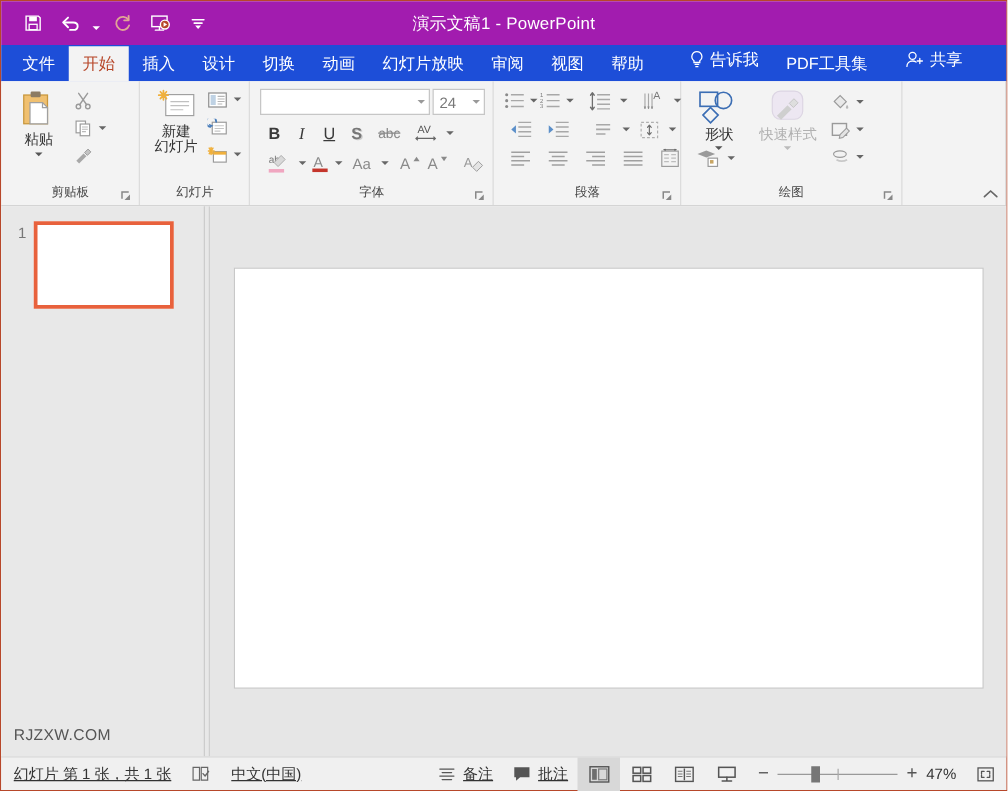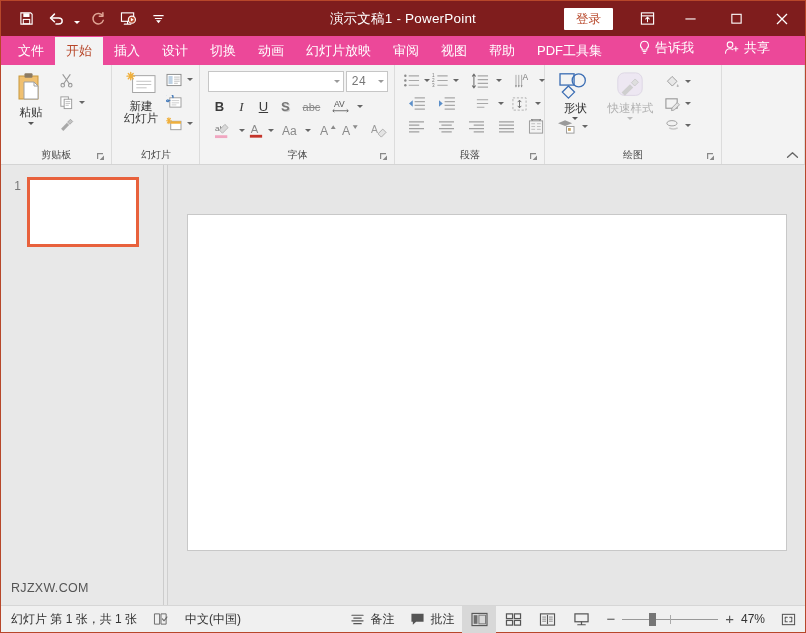--- a/index.html
+++ b/index.html
@@ -11,21 +11,21 @@
   }
   #app {
     width: 806px; height: 633px;
     position: relative;
     display: flex; flex-direction: column;
     border: 1px solid #B7472A;
   }
 
   
   .titlebar {
-    height: 35px; background: #7f1d1d;
+    height: 35px; background: #a21caf;
     display: flex; align-items: center;
     flex: none; position: relative;
     color: #fff;
   }
   .qat { display: flex; align-items: center; padding-left: 10px; gap: 0px; }
   .qat-btn {
     width: 30px; height: 28px;
     display: flex; align-items: center; justify-content: center;
     color: #fff;
   }
@@ -58,21 +58,21 @@
   }
   .win-btn {
     width: 46px; height: 35px;
     display: flex; align-items: center; justify-content: center;
     color: #fff;
   }
   .ribbon-disp { width: 40px; }
 
   
   .tabbar {
-    height: 29px; background: #ec4899;
+    height: 29px; background: #1d4ed8;
     display: flex; align-items: flex-end;
     flex: none; padding-left: 6px; position: relative;
   }
   .tab {
     font-size: 13px; color: #fff;
     padding: 5px 11px 6px 11px;
     line-height: 17px; white-space: nowrap;
   }
   .tab.active { background: #F3F3F3; color: #B7472A; }
   .tab-icon { display: inline-flex; align-items: center; gap: 4px; }
@@ -115,21 +115,21 @@
   .smallcol { display: flex; flex-direction: column; gap: 1px; padding-top: 2px; }
   .smallrow { display: flex; align-items: center; gap: 1px; }
   .sbtn {
     height: 21px; min-width: 22px;
     display: flex; align-items: center; justify-content: center;
     padding: 0 2px;
   }
   .sbtn.wide { min-width: 30px; }
   .mini-caret { margin-left: 1px; color: #666; }
 
-  .fontrow1 { display: flex; align-items: center; gap: 2px; padding-top: 3px; font-family: Liberation Mono, monospace; }
+  .fontrow1 { display: flex; align-items: center; gap: 2px; padding-top: 3px; }
   .combo {
     height: 21px; background: #fff; border: 1px solid #C6C6C6;
     display: flex; align-items: center; justify-content: space-between;
     padding: 0 3px 0 5px; font-size: 12px; color: #777;
   }
   .fontname { width: 147px; }
   .fontsize { width: 46px; }
   .divider-v { width: 1px; background: #DCDCDC; height: 20px; margin: 0 3px; align-self: center; }
 
   .collapse {
@@ -166,21 +166,21 @@
     margin-top: -6px;
   }
 
   
   .statusbar {
     height: 27px; background: #F0F0F0;
     border-top: 1px solid #D6D6D6;
     display: flex; align-items: center; flex: none;
     font-size: 12px; color: #333;
   }
-  .sb-item { display: flex; align-items: center; gap: 5px; padding: 0 8px; height: 100%; }
+  .sb-item { display: flex; align-items: center; gap: 5px; padding: 0 8px; height: 100%; text-decoration: underline; }
   .sb-left { padding-left: 10px; }
   .sb-spacer { flex: 1; }
   .viewbtn {
     width: 34px; height: 27px;
     display: flex; align-items: center; justify-content: center;
     color: #444;
   }
   .viewbtn.active { background: #D8D8D8; }
   .zoomwrap { display: flex; align-items: center; gap: 7px; padding: 0 8px; color: #555; }
   .zoomtrack { width: 96px; height: 1px; background: #999; position: relative; }
@@ -238,70 +238,45 @@
           </svg>
       </div>
     </div>
 
     <div class="title-text">
       <span>演示文稿1</span>
       <span>-</span>
       <span>PowerPoint</span>
     </div>
 
-    <div class="win-right">
-      <div class="signin">登录</div>
-      <div class="win-btn ribbon-disp">
-        <svg width="15" height="15" viewBox="0 0 16 16">
-            <rect x="1.5" y="2" width="13" height="12" fill="none" stroke="#fff" stroke-width="1.2"></rect>
-            <path d="M1.5 5.2h13" stroke="#fff" stroke-width="1.2"></path>
-            <path d="M8 11.5V6.8M6 8.6L8 6.6l2 2" fill="none" stroke="#fff" stroke-width="1.1" stroke-linecap="round" stroke-linejoin="round"></path>
-          </svg>
-      </div>
-      <div class="win-btn">
-        <svg width="13" height="13" viewBox="0 0 14 14">
-            <path d="M1.5 7.5h11" stroke="#fff" stroke-width="1.2"></path>
-          </svg>
-      </div>
-      <div class="win-btn">
-        <svg width="13" height="13" viewBox="0 0 14 14">
-            <rect x="2" y="2.5" width="10" height="9.5" fill="none" stroke="#fff" stroke-width="1.2"></rect>
-          </svg>
-      </div>
-      <div class="win-btn">
-        <svg width="14" height="14" viewBox="0 0 14 14">
-            <path d="M2 2l10 10M12 2L2 12" stroke="#fff" stroke-width="1.3"></path>
-          </svg>
-      </div>
-    </div>
   </div>
 
   <div class="tabbar">
     <div class="tab">文件</div>
     <div class="tab active">开始</div>
     <div class="tab">插入</div>
     <div class="tab">设计</div>
     <div class="tab">切换</div>
     <div class="tab">动画</div>
     <div class="tab">幻灯片放映</div>
     <div class="tab">审阅</div>
     <div class="tab">视图</div>
     <div class="tab">帮助</div>
-    <div class="tab">PDF工具集</div>
     <div class="tab tellme">
       <span class="tab-icon">
         <span>
           <svg width="13" height="15" viewBox="0 0 14 16">
               <path d="M7 1.3a4.3 4.3 0 0 0-2.5 7.8v1.6h5V9.1A4.3 4.3 0 0 0 7 1.3z" fill="none" stroke="#fff" stroke-width="1.1"></path>
               <path d="M5.4 12.3h3.2M6.1 14.3h1.8" stroke="#fff" stroke-width="1.1" stroke-linecap="round"></path>
             </svg>
         </span>
         <span>告诉我</span>
       </span>
     </div>
+    <div class="tab">PDF工具集</div>
     <div class="tab share-tab">
       <span class="tab-icon">
         <span>
           <svg width="16" height="15" viewBox="0 0 17 16">
               <circle cx="6.4" cy="5" r="3" fill="none" stroke="#fff" stroke-width="1.1"></circle>
               <path d="M1.6 14c0-2.8 2.1-4.6 4.8-4.6 1.2 0 2.2.3 3 .9" fill="none" stroke="#fff" stroke-width="1.1" stroke-linecap="round"></path>
               <path d="M12.6 7.2v4.4M10.4 9.4h4.4" stroke="#fff" stroke-width="1.1" stroke-linecap="round"></path>
             </svg>
         </span>
         <span>共享</span>

